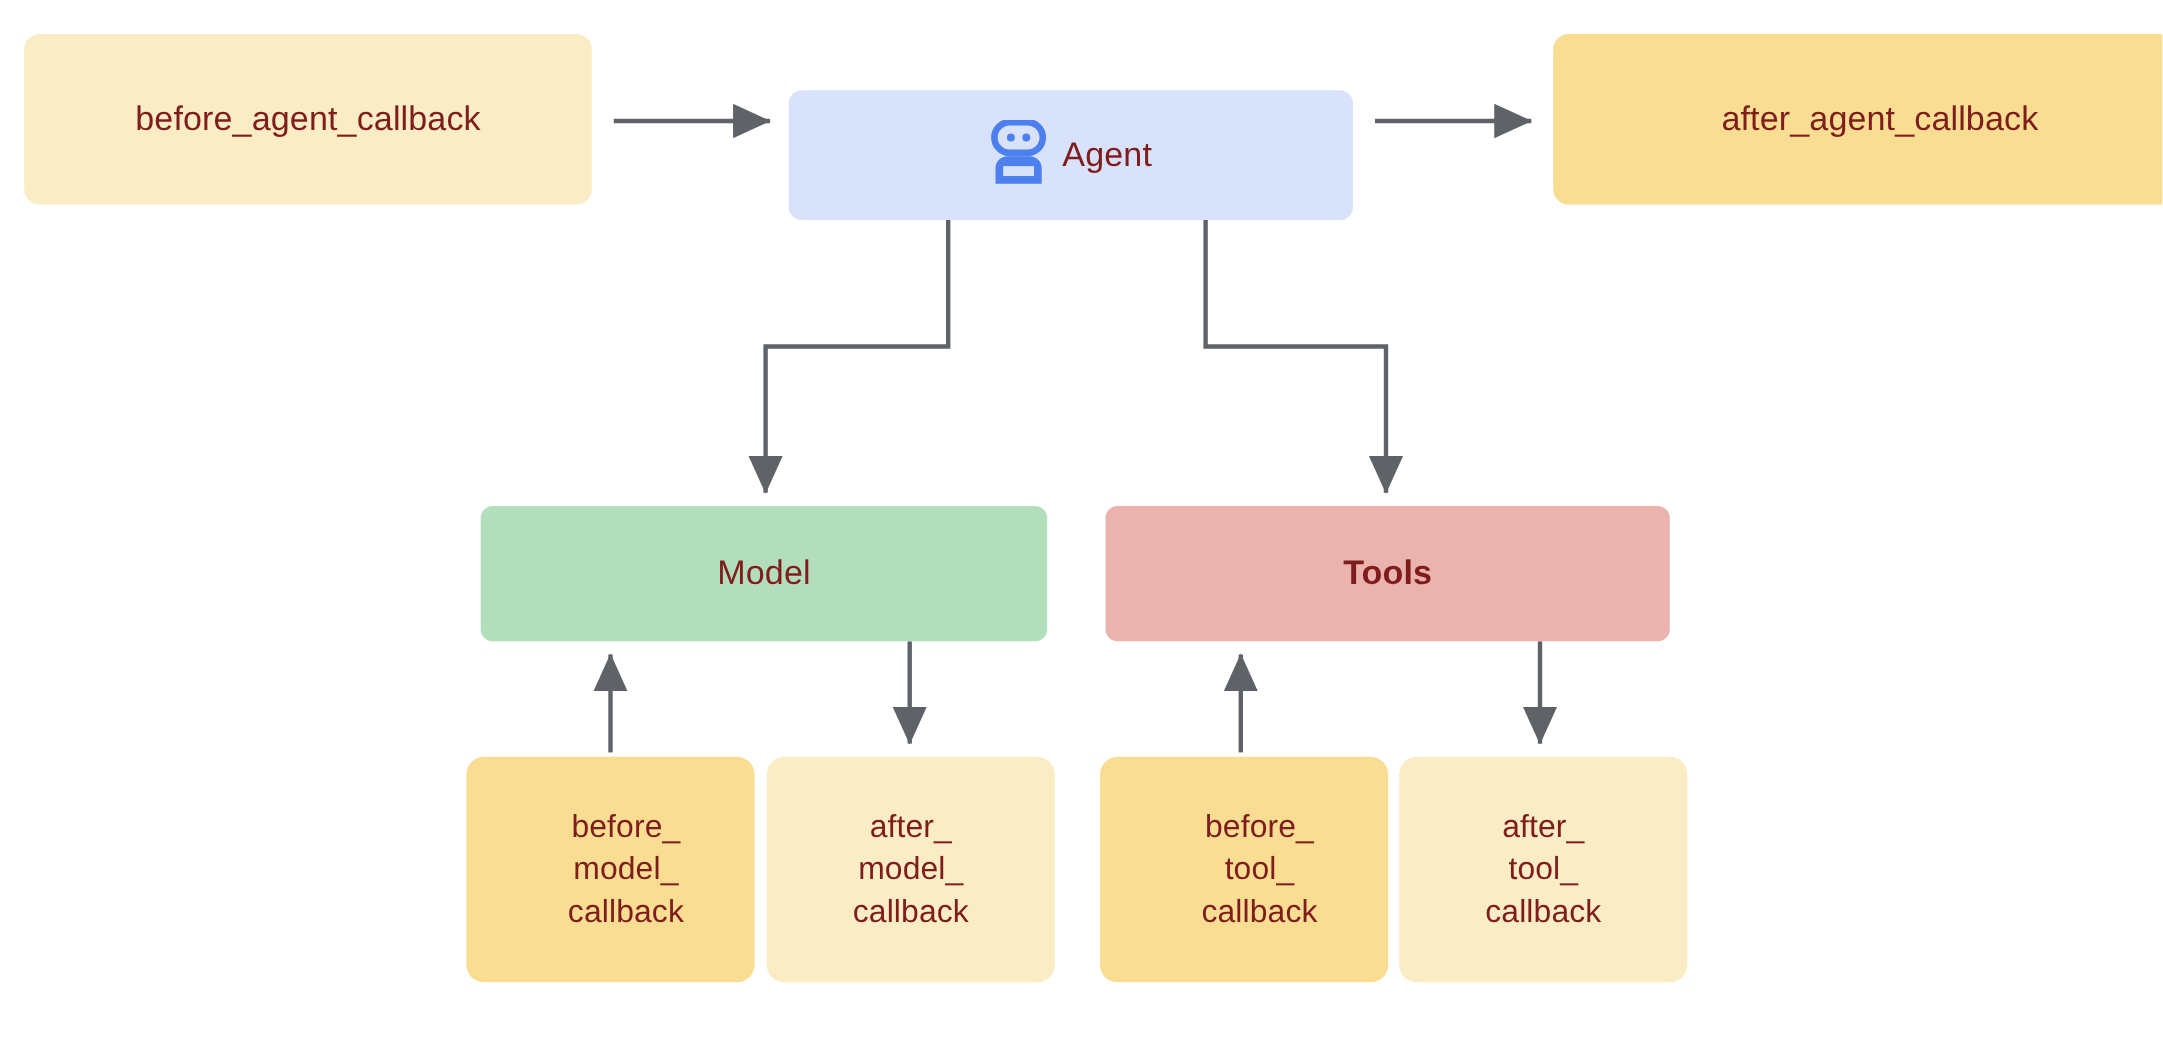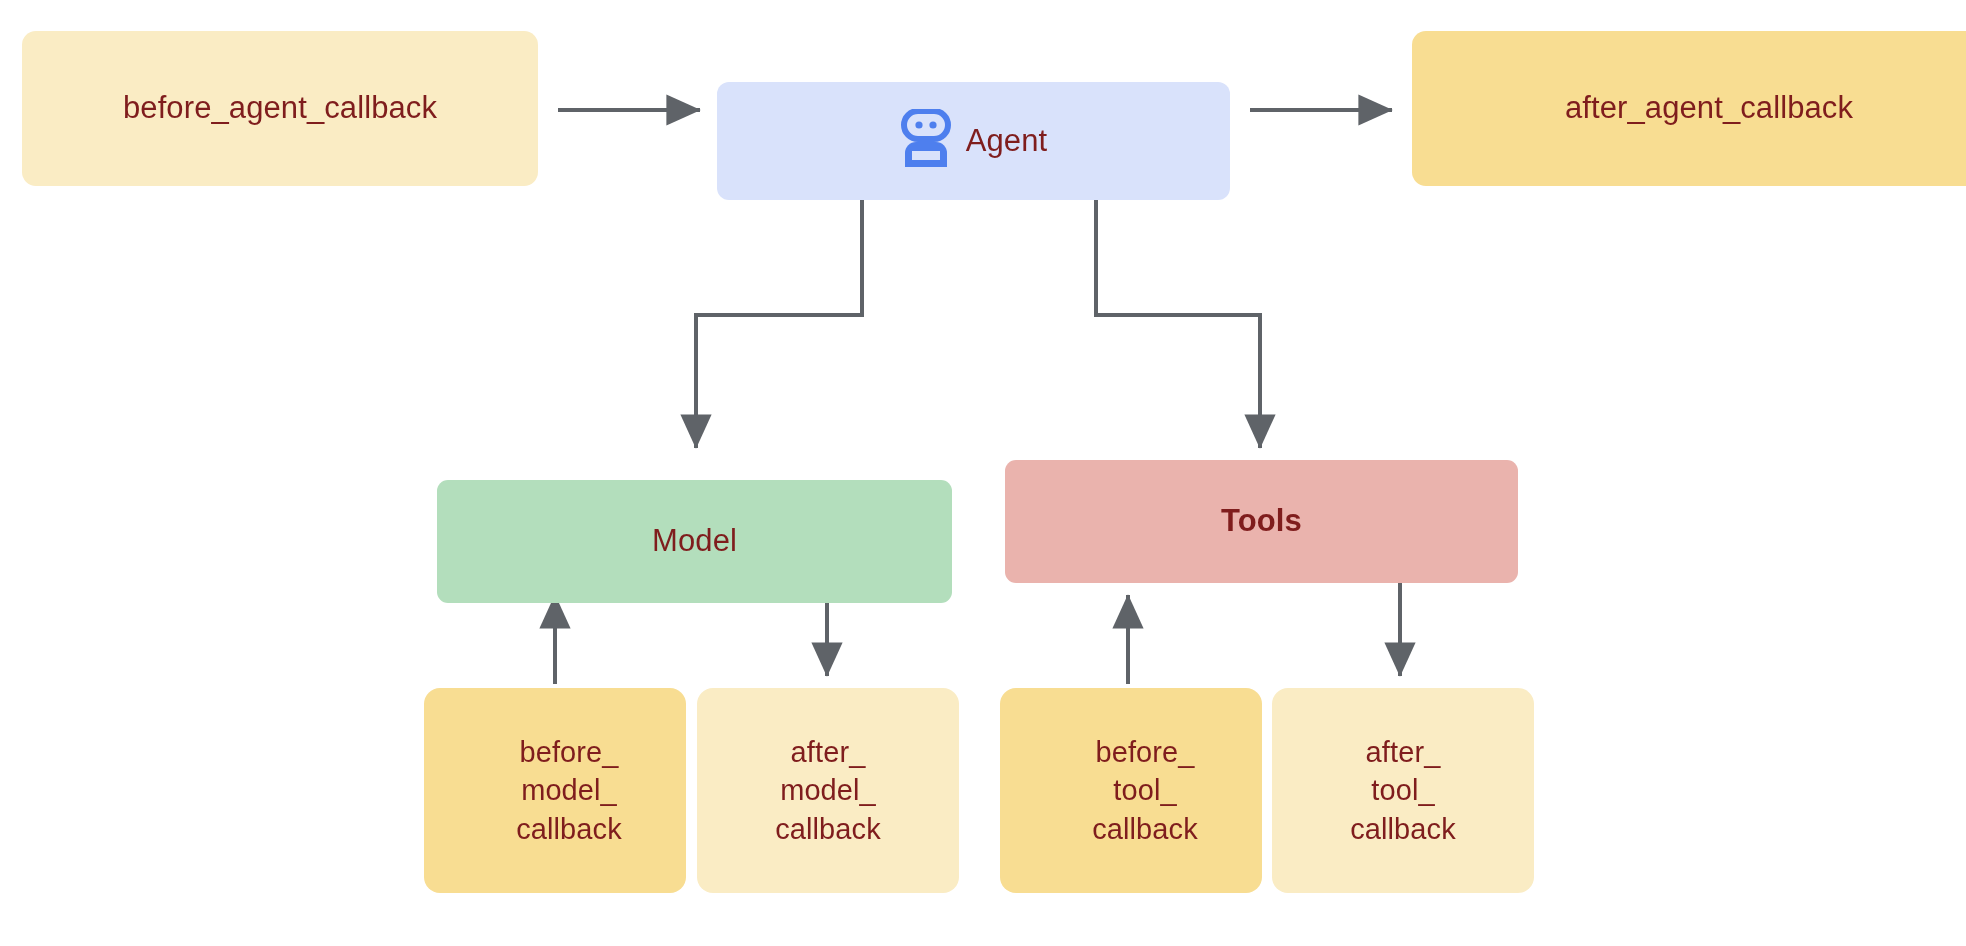--- a/index.html
+++ b/index.html
@@ -54,21 +54,21 @@
   #node-after-agent {
     left: 1412px; top: 31px;
     width: 594px; height: 155px;
     background: #f8dd92;
     border-radius: 14px;
     font-size: 31px;
   }
 
   
   #node-model {
-    left: 437px; top: 480px;
+    left: 437px; top: 460px;
     width: 515px; height: 123px;
     background: #b3debc;
     border-radius: 11px;
     font-size: 31px;
   }
   #node-tools {
     left: 1005px; top: 460px;
     width: 513px; height: 123px;
     background: #eab3ad;
     border-radius: 11px;

